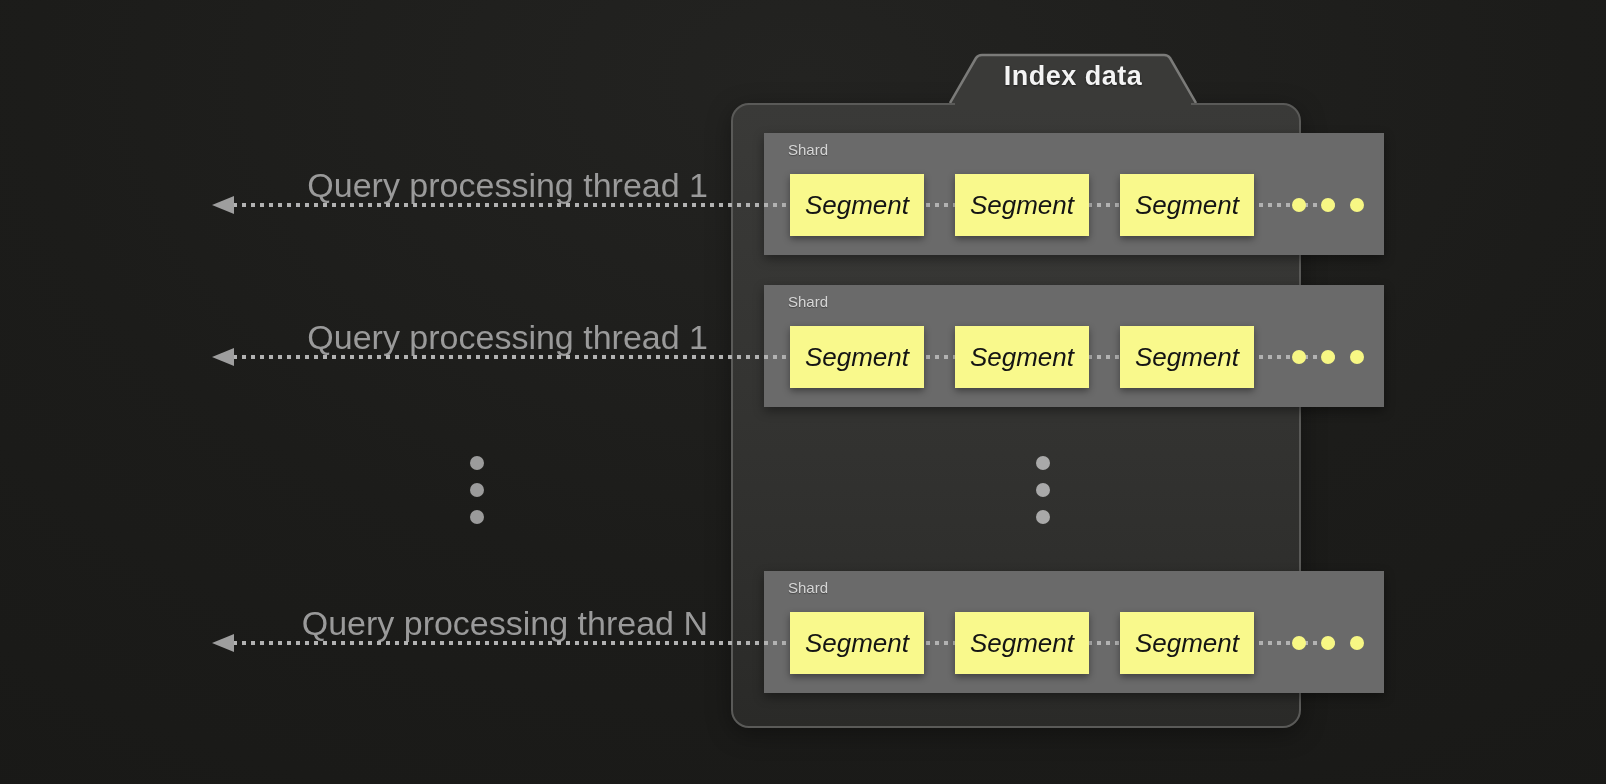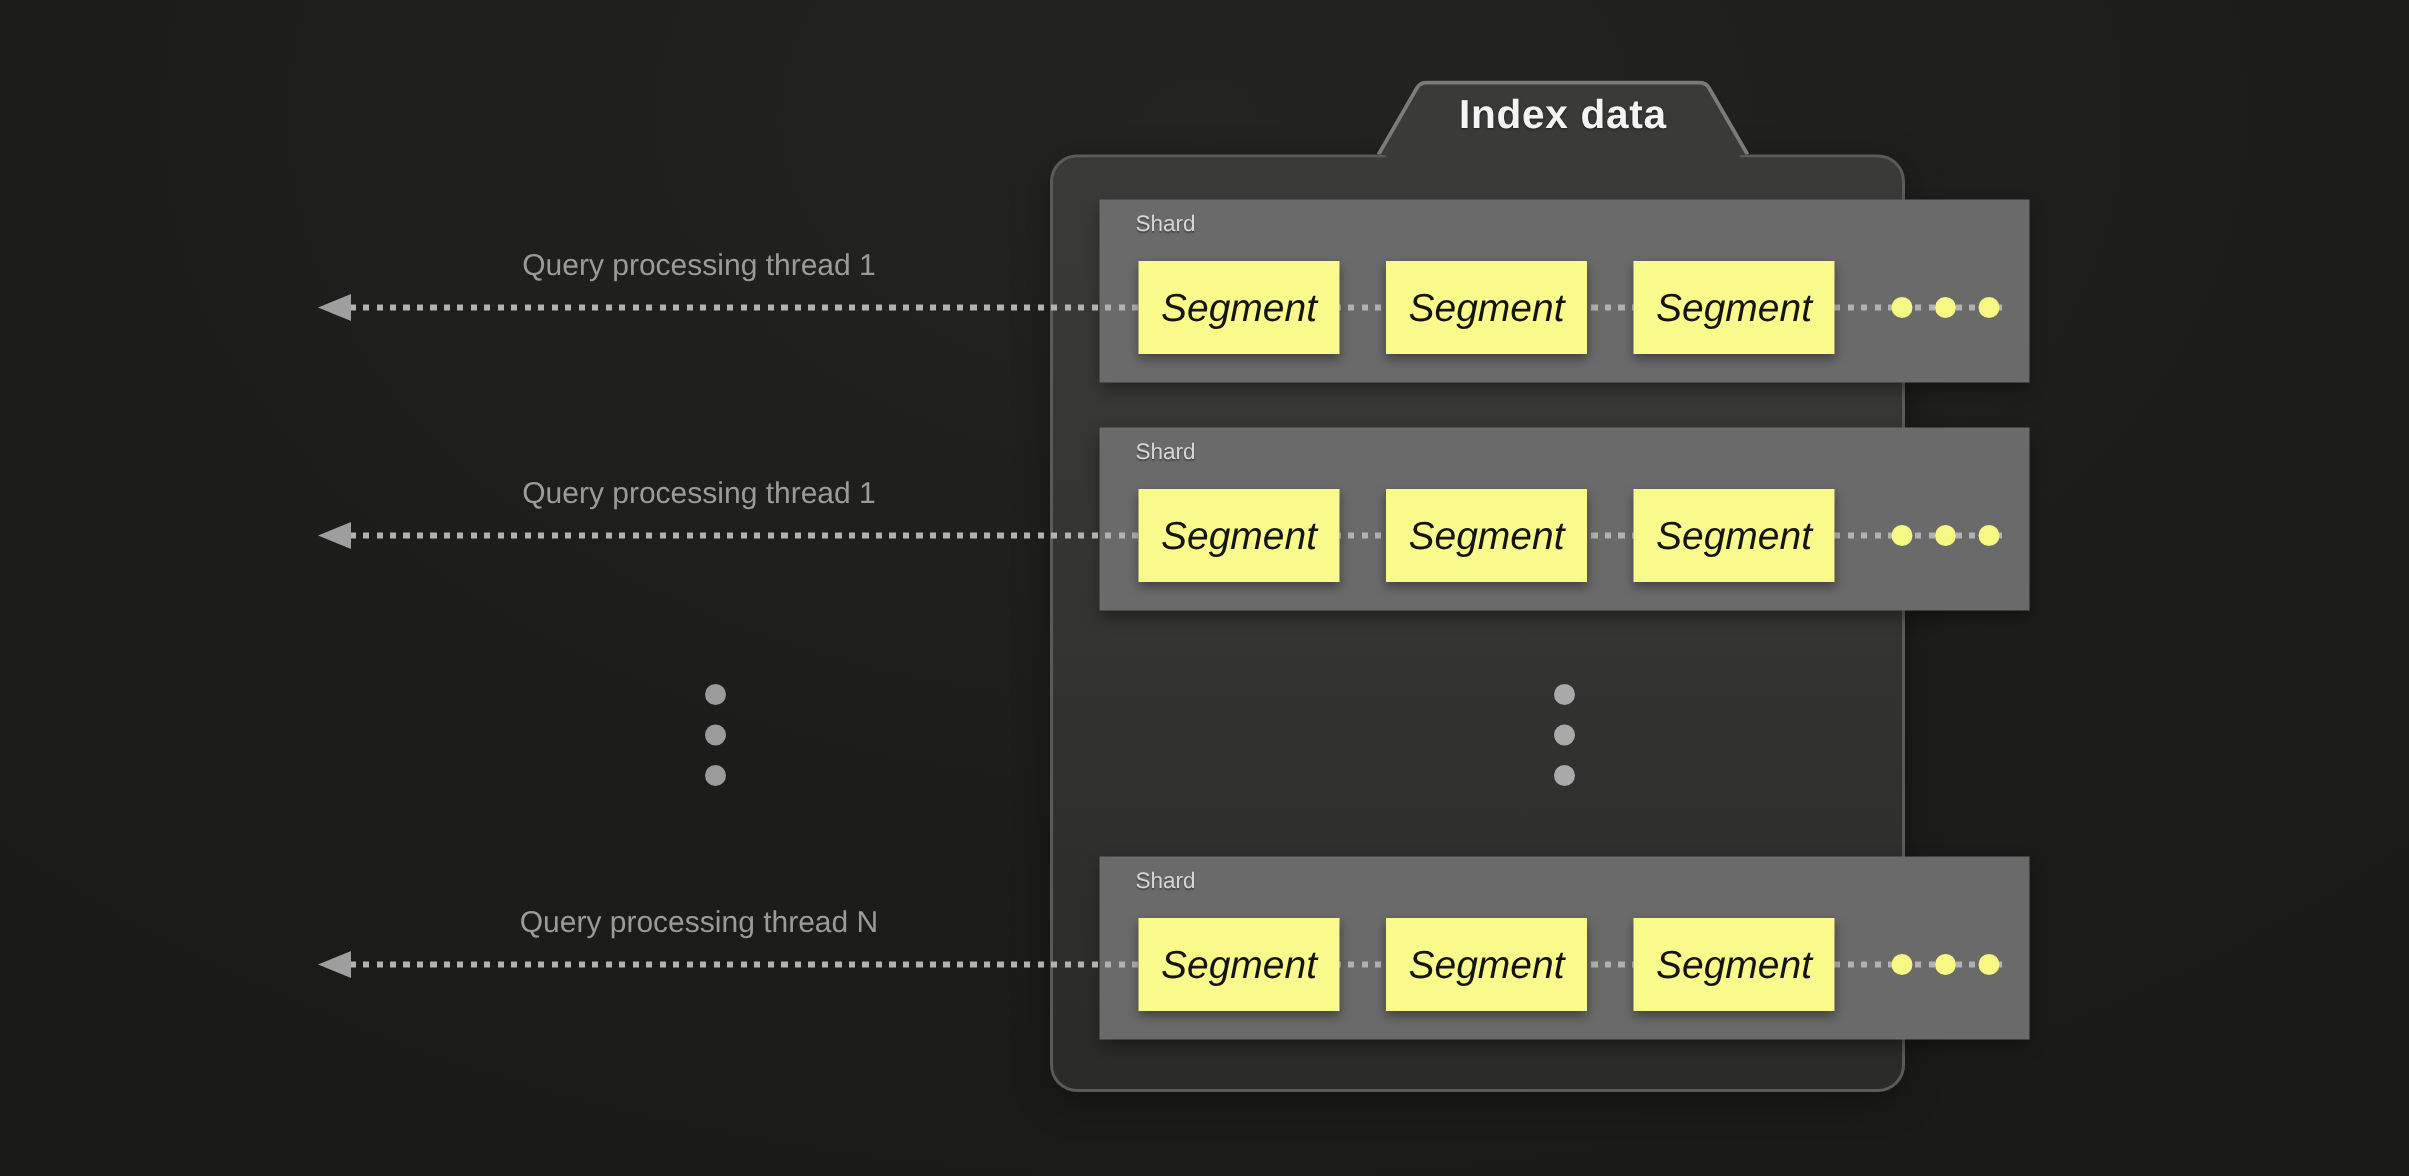--- a/index.html
+++ b/index.html
@@ -8,21 +8,21 @@
     width: 1606px;
     height: 784px;
     overflow: hidden;
     background: radial-gradient(ellipse 1400px 900px at 50% 10%, #232321 0%, #1c1c1a 55%, #191917 100%);
     font-family: "Liberation Sans", "DejaVu Sans", sans-serif;
   }
 
   
   .panel {
     position: absolute;
-    left: 700px; top: 103px;
+    left: 731px; top: 103px;
     width: 570px; height: 625px;
     box-sizing: border-box;
     border: 2px solid #58585600;
     border-color: #5a5a58;
     border-radius: 18px;
     background: linear-gradient(180deg, #3a3a38 0%, #343432 45%, #2a2a28 100%);
     box-shadow: 0 6px 24px rgba(0,0,0,0.35);
   }
   .tab-shape {
     position: absolute;
@@ -93,24 +93,24 @@
   }
   .more-dots i {
     width: 14px; height: 14px;
     border-radius: 50%;
     background: #f7f784;
   }
 
   
   .thread-label {
     position: absolute;
-    left: 212px;
+    left: 200px;
     width: 508px;
-    text-align: center;
-    font-size: 20px;
+    text-align: right;
+    font-size: 34px;
     color: #9a9a9a;
   }
   .label-1 { top: 166px; }
   .label-2 { top: 318px; }
   .label-3 { top: 604px; }
   .thread-line {
     position: absolute;
     left: 233px;
     width: 1104px; height: 4px;
     z-index: 2;

